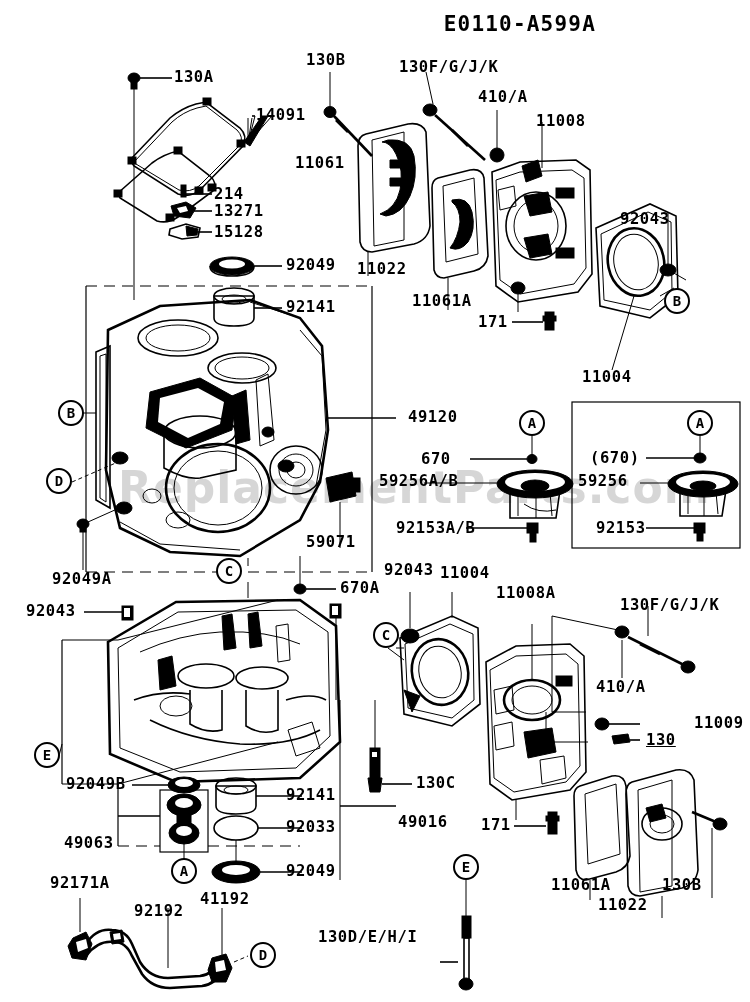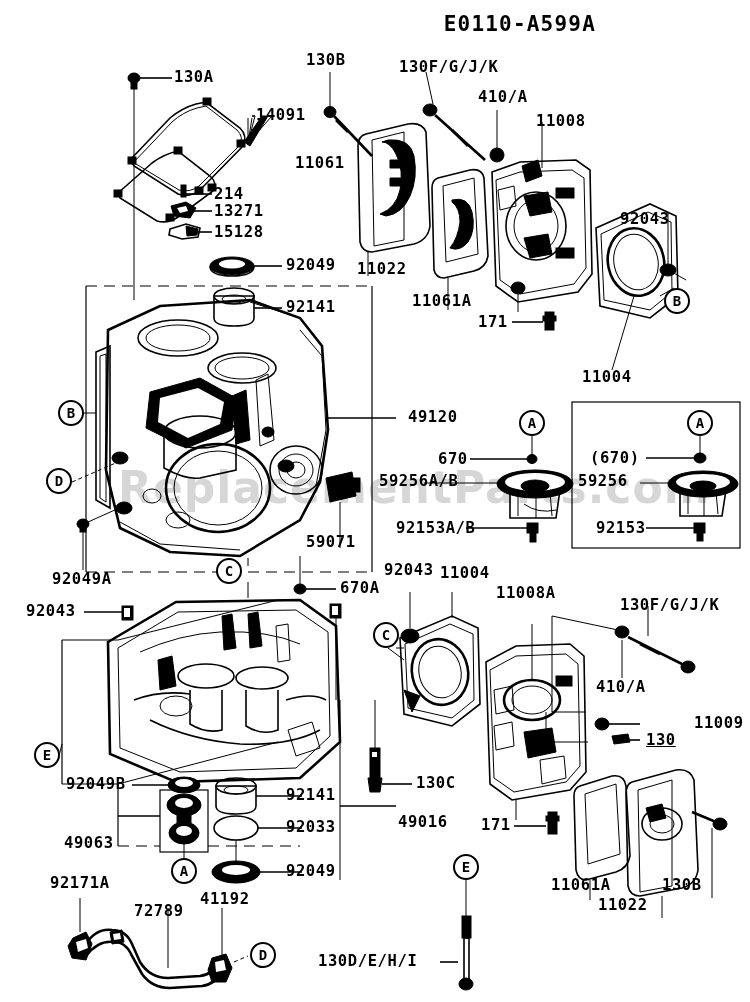--- a/index.html
+++ b/index.html
@@ -543,21 +543,21 @@
   <div class="lbl" style="left:399px;top:60px;">130F/G/J/K</div>
   <div class="lbl" style="left:478px;top:90px;">410/A</div>
   <div class="lbl" style="left:536px;top:114px;">11008</div>
   <div class="lbl" style="left:620px;top:212px;">92043</div>
   <div class="lbl" style="left:357px;top:262px;">11022</div>
   <div class="lbl" style="left:412px;top:294px;">11061A</div>
   <div class="lbl" style="left:478px;top:315px;">171</div>
   <div class="lbl" style="left:582px;top:370px;">11004</div>
 
   <div class="lbl" style="left:408px;top:410px;">49120</div>
-  <div class="lbl" style="left:438px;top:452px;">670</div>
+  <div class="lbl" style="left:421px;top:452px;">670</div>
   <div class="lbl" style="left:379px;top:474px;">59256A/B</div>
   <div class="lbl" style="left:396px;top:521px;">92153A/B</div>
   <div class="lbl" style="left:590px;top:451px;">(670)</div>
   <div class="lbl" style="left:578px;top:474px;">59256</div>
   <div class="lbl" style="left:596px;top:521px;">92153</div>
 
   <div class="lbl" style="left:306px;top:535px;">59071</div>
   <div class="lbl" style="left:52px;top:572px;">92049A</div>
   <div class="lbl" style="left:26px;top:604px;">92043</div>
   <div class="lbl" style="left:340px;top:581px;">670A</div>
@@ -576,23 +576,23 @@
   <div class="lbl" style="left:286px;top:788px;">92141</div>
   <div class="lbl" style="left:286px;top:820px;">92033</div>
   <div class="lbl" style="left:286px;top:864px;">92049</div>
 
   <div class="lbl" style="left:481px;top:818px;">171</div>
   <div class="lbl" style="left:551px;top:878px;">11061A</div>
   <div class="lbl" style="left:598px;top:898px;">11022</div>
   <div class="lbl" style="left:662px;top:878px;">130B</div>
 
   <div class="lbl" style="left:50px;top:876px;">92171A</div>
-  <div class="lbl" style="left:134px;top:904px;">72789</div>
+  <div class="lbl" style="left:134px;top:904px;">92192</div>
   <div class="lbl" style="left:200px;top:892px;">41192</div>
-  <div class="lbl" style="left:318px;top:954px;">130D/E/H/I</div>
+  <div class="lbl" style="left:318px;top:930px;">130D/E/H/I</div>
 
   <div class="bub" style="left:58px;top:400px;">B</div>
   <div class="bub" style="left:46px;top:468px;">D</div>
   <div class="bub" style="left:216px;top:558px;">C</div>
   <div class="bub" style="left:664px;top:288px;">B</div>
   <div class="bub" style="left:519px;top:410px;">A</div>
   <div class="bub" style="left:687px;top:410px;">A</div>
   <div class="bub" style="left:373px;top:622px;">C</div>
   <div class="bub" style="left:34px;top:742px;">E</div>
   <div class="bub" style="left:171px;top:858px;">A</div>

